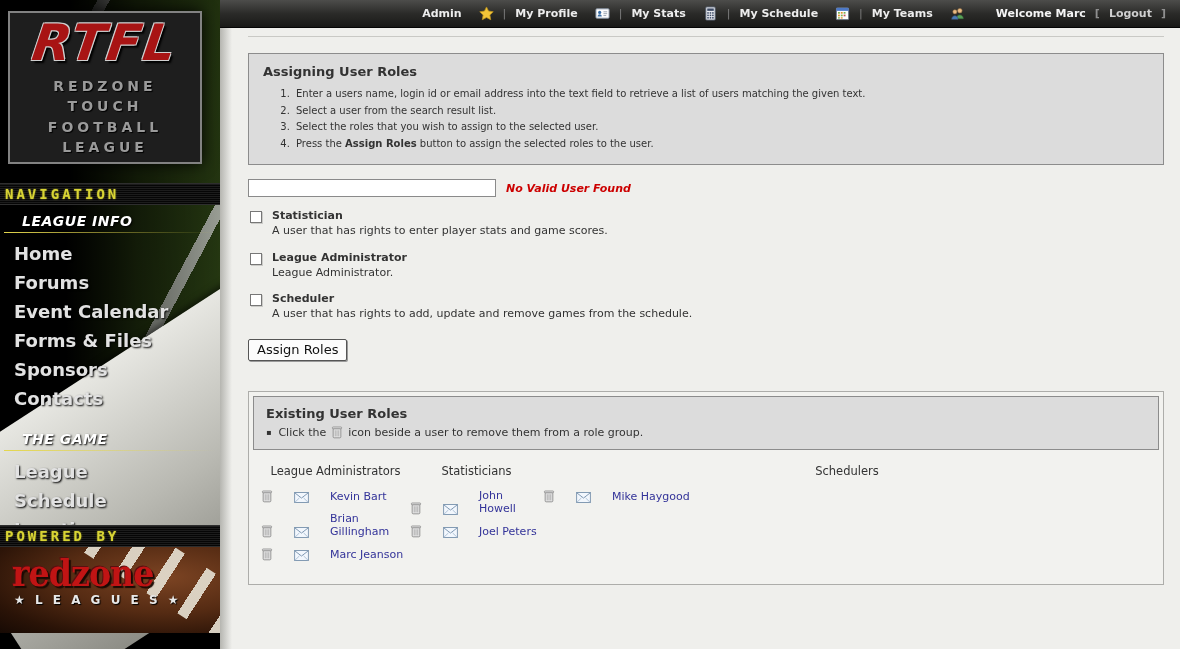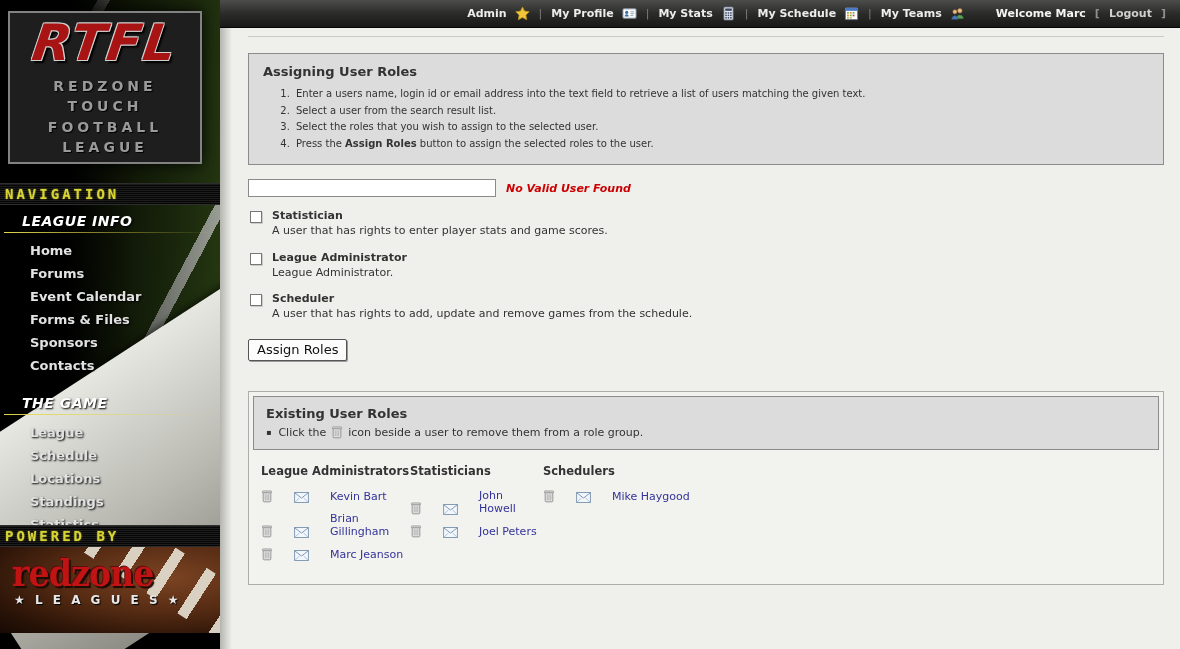--- a/index.html
+++ b/index.html
@@ -54,22 +54,22 @@
   }
   #nav-led { top:183px; }
   #powered-led { top:525px; }
   .side-menu { position:absolute; left:0; top:207px; width:220px; }
   .side-header {
     color:#fff; font-weight:bold; font-size:14px; letter-spacing:.5px;
     padding:6px 0 2px 22px; text-shadow:1px 1px 2px #000;font-style:italic;
   }
   .side-rule { height:1px; margin:1px 4px 6px 4px; background:linear-gradient(90deg, #e3d64d, rgba(227,214,77,0)); }
   .side-item {
-    display:block; color:#e2e2e2; font-weight:bold; font-size:13px;
-    padding:4px 0 4px 30px; text-shadow:1px 1px 2px #000;
+    display:block; color:#e2e2e2; font-weight:bold; font-size:18px;
+    padding:4px 0 4px 14px; text-shadow:1px 1px 2px #000;
   }
   .side-gap { height:12px; }
   .football-bg {
     position:absolute; left:0; top:547px; width:220px; height:86px; overflow:hidden;
     background:radial-gradient(ellipse at 75% 35%, #7c4423 0%, #552b13 45%, #2a1307 80%, #170a04 100%);
   }
   .laces {
     position:absolute; right:-30px; top:-14px; width:210px; height:54px;
     transform:rotate(33deg); border-radius:8px;
     background:repeating-linear-gradient(90deg, transparent 0 13px, #e4ded0 13px 24px, transparent 24px 37px);
@@ -89,21 +89,21 @@
 
   
   #topbar {
     position:absolute; left:220px; top:0; width:960px; height:28px;
     background:linear-gradient(#4d4d4b, #2b2b29 50%, #191917);
     border-bottom:1px solid #050505;
     display:flex; align-items:center; justify-content:flex-end;
     padding-right:14px; gap:9px;
     font-size:11px; font-weight:bold; color:#ededed;
   }
-  .tb-item { display:flex; align-items:center; gap:8px; color:#ededed; }
+  .tb-item { display:flex; align-items:center; gap:17px; color:#ededed; }
   .tb-sep { color:#7d7d7d; font-weight:normal; }
   .tb-welcome { margin-left:22px; color:#f5f5f5; }
   .tb-bracket { color:#8f8f8f; }
   .tb-logout { color:#cfcfcf; }
   .tb-icon svg { display:block; }
 
   
   #main {
     position:absolute; left:220px; top:28px; width:960px; height:621px;
     background:#efefec; padding:8px 16px 0 28px;
@@ -153,21 +153,21 @@
     margin-top:30px; width:916px; border:1px solid #adadaa;
     background:#f2f2ef; padding:4px;
   }
   #existing-head { border:1px solid #8c8c8c; background:#dcdcdc; padding:9px 12px 10px 12px; }
   .note-line { font-size:11px; color:#333; display:flex; align-items:center; gap:5px; margin-top:4px; }
   .sq-bullet { font-size:8px; color:#333; margin-right:2px; }
   .groups { display:flex; padding:14px 8px 10px 8px; }
   .group-col-1 { width:149px; }
   .group-col-2 { width:133px; }
   .group-col-3 { flex:1; }
-  .group-title { font-size:11.5px; font-weight:bold; color:#333; margin-bottom:11px; }
+  .group-title { font-size:11.5px; font-weight:normal; color:#333; margin-bottom:11px;text-align:center; }
   .user-row { display:flex; align-items:flex-end; gap:21px; margin-bottom:9px; }
   .user-link { font-size:11px; color:#333399; }
   .icon-btn { display:inline-flex; cursor:pointer; }
   .icon-btn svg { display:block; }
 </style>
 </head>
 <body>
 
 <div id="sidebar">
   <div class="field-bg">

